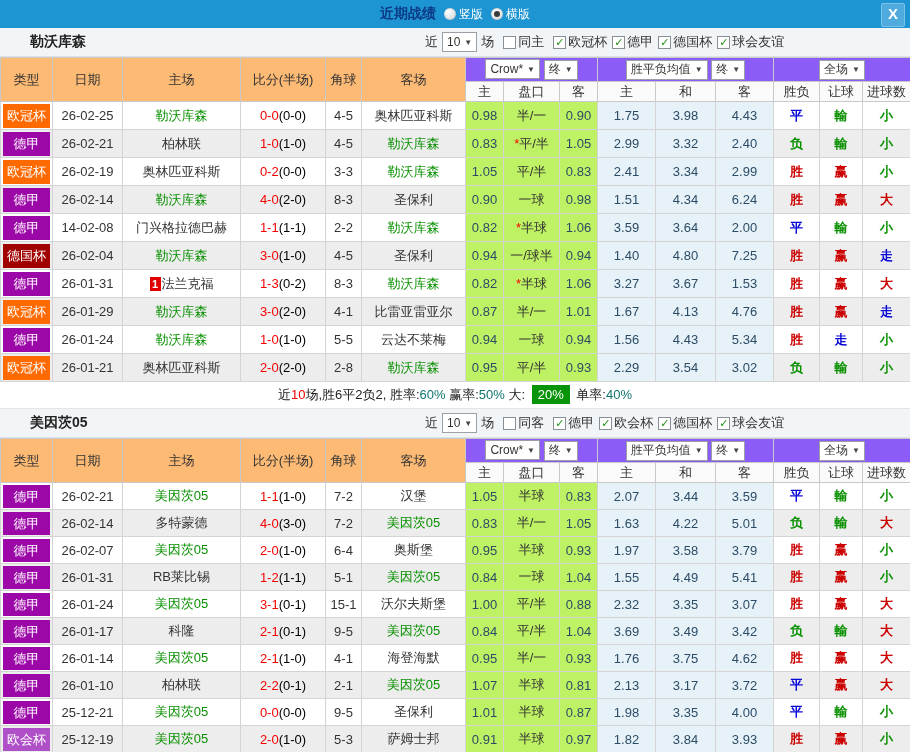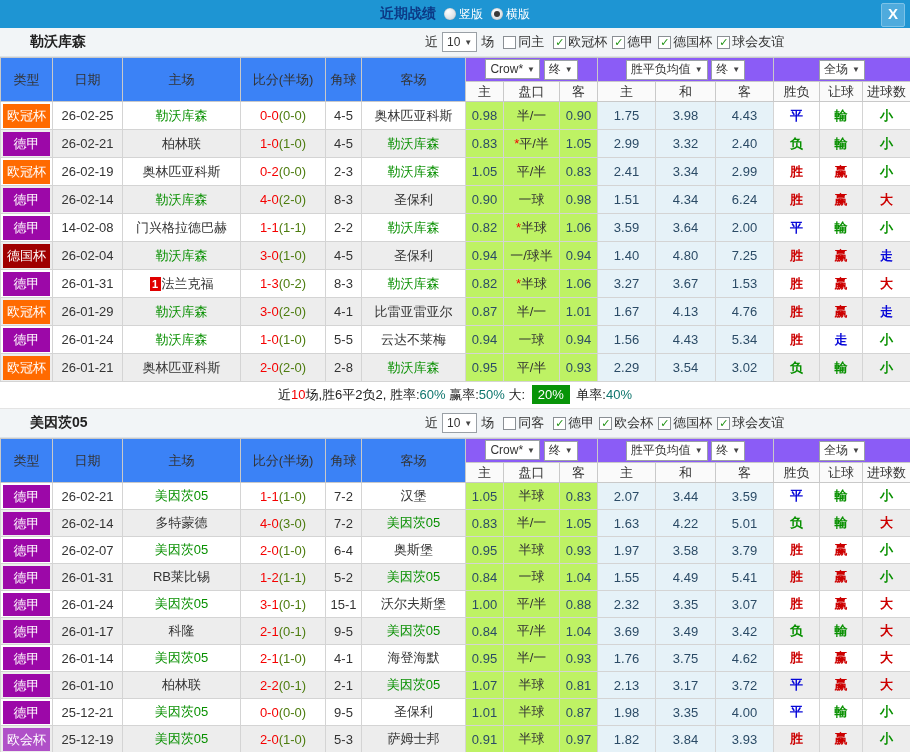--- a/index.html
+++ b/index.html
@@ -18,35 +18,35 @@
   .section-head{height:28px;background:#f2f5f7;border-bottom:1px solid #dde2e6;position:relative;display:flex;align-items:center}
   .team-name{font-weight:bold;font-size:14px;color:#222;margin-left:30px}
   .filter{position:absolute;left:425px;display:flex;align-items:center;gap:4px;font-size:13px;color:#333}
   .dd{display:inline-flex;align-items:center;gap:4px;border:1px solid #9aa0a6;background:#fff;padding:0 4px;height:18px;font-size:12px;cursor:pointer;white-space:nowrap}
   .arr{font-size:8px;color:#444}
   .cb{display:inline-flex;align-items:center;gap:2px;margin-left:5px;cursor:pointer}
   .box{width:13px;height:13px;border:1px solid #8a8f94;background:#fff;display:inline-flex;align-items:center;justify-content:center;
        font-size:11px;color:#1d9211;font-weight:bold;line-height:1;box-sizing:border-box}
   
   table.grid{border-collapse:collapse;table-layout:fixed;width:910px}
-  .grid th{background:#3b82f6;border:1px solid #c9c9c9;font-weight:normal;color:#333;padding:0;font-size:13px}
+  .grid th{background:#fdba74;border:1px solid #c9c9c9;font-weight:normal;color:#333;padding:0;font-size:13px}
   .grid tr.h1 th{height:23px}
   .grid tr.h2 th{height:19px;background:#fafafa}
   .grid th.ddcell{background:#8b5cf6}
   .grid td{border:1px solid #d4d4d4;text-align:center;padding:0;overflow:hidden;white-space:nowrap}
   .t1 td{height:27px}
   .t2 td{height:26px}
   tr.even td{background:#ededed}
   td.c-odd,tr.even td.c-odd{background:#bef264}
   td.c-mean,tr.even td.c-mean{background:#e6f2f8}
   .badge{display:block;margin:1px 2px;height:24px;line-height:24px;color:#fff;font-size:13px}
   .t2 .badge{height:23px;line-height:23px}
   .hl{color:#089000}
   .red{color:#f50000}
-  .dim{color:#4d7c0f}
+  .dim{color:#000000}
   .num{color:#2b4b66}
   .card{display:inline-block;background:#e00000;color:#fff;font-size:11px;width:11px;height:14px;line-height:14px;margin-right:1px;font-weight:bold}
   .cc-r{color:#cc0000;font-weight:bold}
   .cc-g{color:#089000;font-weight:bold}
   .cc-b{color:#0707d8;font-weight:bold}
   
   .summary{height:26px;line-height:26px;text-align:center;border-bottom:1px solid #e4e4e4;font-size:13px;color:#222}
   .sc-k{color:#222}
   .sc-r{color:#f50000}
   .sc-b{color:#0f766e}
@@ -201,21 +201,21 @@
         <td class="c-res"><span class="cc-g">輸</span></td>
         <td class="c-res"><span class="cc-g">小</span></td>
       </tr>
       <tr class="odd">
         <td class="c-type">
           <span class="badge" style="background: rgb(255, 106, 0);">欧冠杯</span>
         </td>
         <td class="c-date"><span>26-02-19</span></td>
         <td class="c-home"><span>奥林匹亚科斯</span></td>
         <td class="c-score"><span class="red">0-2</span><span class="dim">(0-0)</span></td>
-        <td class="c-corner"><span>2-3</span></td>
+        <td class="c-corner"><span>3-3</span></td>
         <td class="c-away"><span class="hl">勒沃库森</span></td>
         <td class="c-odd"><span class="num">1.05</span></td>
         <td class="c-odd"><span>平/半</span></td>
         <td class="c-odd"><span class="num">0.83</span></td>
         <td class="c-mean"><span class="num">2.41</span></td>
         <td class="c-mean"><span class="num">3.34</span></td>
         <td class="c-mean"><span class="num">2.99</span></td>
         <td class="c-res"><span class="cc-r">胜</span></td>
         <td class="c-res"><span class="cc-r">赢</span></td>
         <td class="c-res"><span class="cc-g">小</span></td>
@@ -510,21 +510,21 @@
         <td class="c-res"><span class="cc-r">赢</span></td>
         <td class="c-res"><span class="cc-g">小</span></td>
       </tr>
       <tr class="even">
         <td class="c-type">
           <span class="badge" style="background: rgb(156, 8, 168);">德甲</span>
         </td>
         <td class="c-date"><span>26-01-31</span></td>
         <td class="c-home"><span>RB莱比锡</span></td>
         <td class="c-score"><span class="red">1-2</span><span class="dim">(1-1)</span></td>
-        <td class="c-corner"><span>5-2</span></td>
+        <td class="c-corner"><span>5-1</span></td>
         <td class="c-away"><span class="hl">美因茨05</span></td>
         <td class="c-odd"><span class="num">0.84</span></td>
         <td class="c-odd"><span>一球</span></td>
         <td class="c-odd"><span class="num">1.04</span></td>
         <td class="c-mean"><span class="num">1.55</span></td>
         <td class="c-mean"><span class="num">4.49</span></td>
         <td class="c-mean"><span class="num">5.41</span></td>
         <td class="c-res"><span class="cc-r">胜</span></td>
         <td class="c-res"><span class="cc-r">赢</span></td>
         <td class="c-res"><span class="cc-g">小</span></td>

